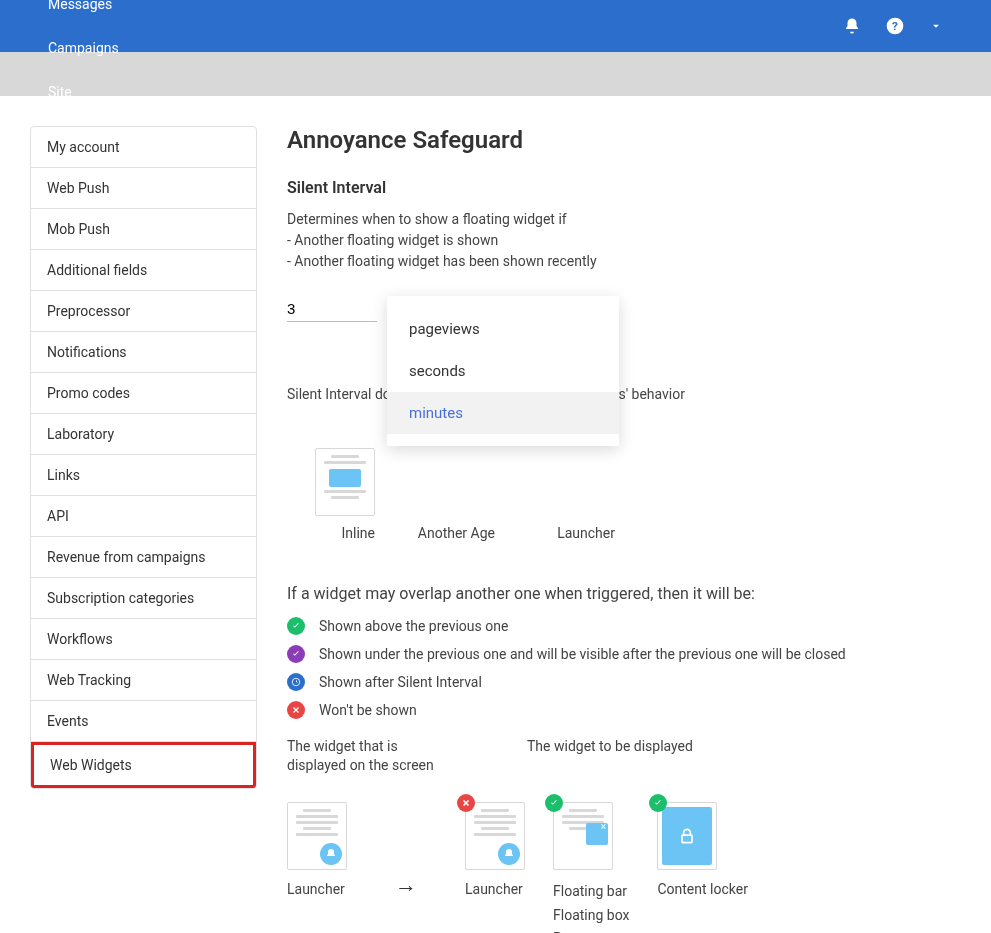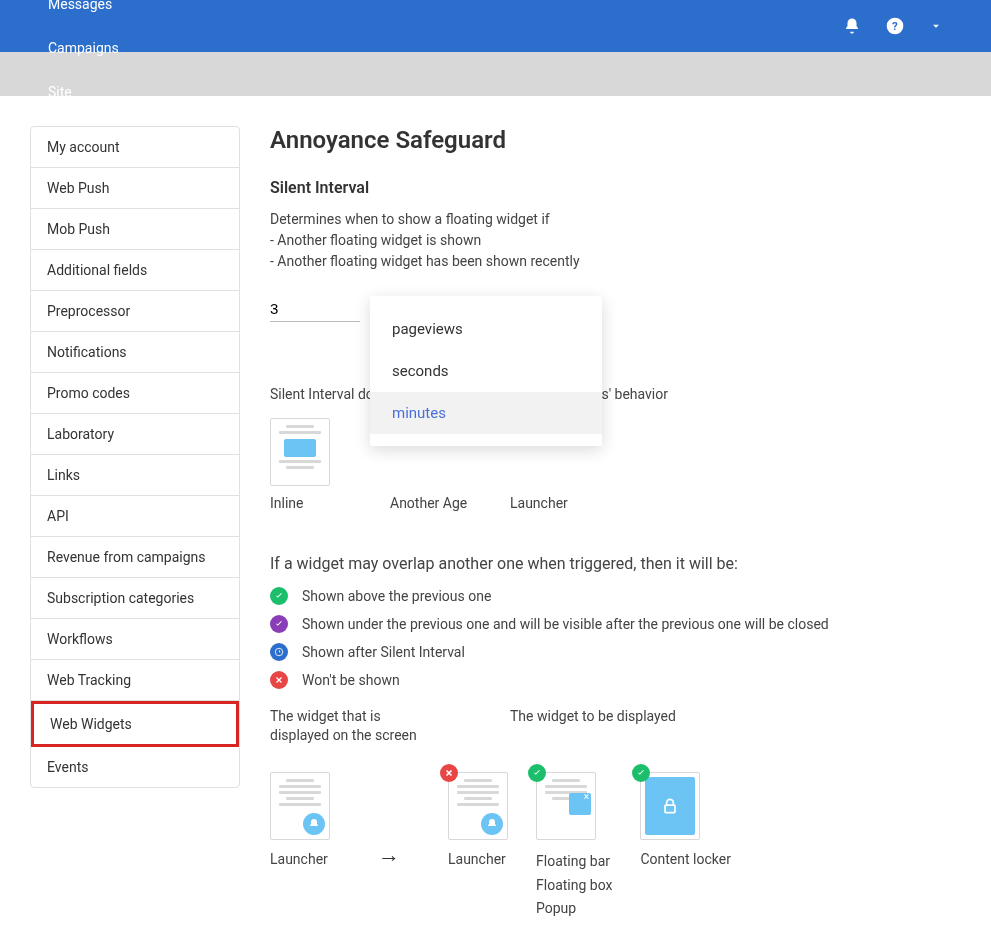--- a/index.html
+++ b/index.html
@@ -4,38 +4,38 @@
 <style>
 * { box-sizing: border-box; margin: 0; padding: 0; }
 body { font-family: -apple-system, BlinkMacSystemFont, "Segoe UI", Roboto, Arial, sans-serif; font-size: 14px; color: #333; background: #fff; }
 .topnav { background: #2c6ecb; height: 52px; display: flex; align-items: center; padding: 0 48px; }
 .topnav-items { display: flex; gap: 28px; flex-direction: column; }
 .topnav-item { color: #fff; font-size: 14px; cursor: pointer; }
 .topnav-right { margin-left: auto; display: flex; align-items: center; gap: 24px; }
 .topnav-icon { color: #fff; cursor: pointer; display: flex; align-items: center; }
 .subbar { background: #d8d8d8; height: 44px; }
 .layout { display: flex; padding: 30px; gap: 30px; align-items: flex-start; }
-.sidebar { width: 210px; border: 1px solid #e0e0e0; border-radius: 4px; overflow: hidden; flex-shrink: 0; }
+.sidebar { width: 227px; border: 1px solid #e0e0e0; border-radius: 4px; overflow: hidden; flex-shrink: 0; }
 .sidebar-item { padding: 12px 16px; border-bottom: 1px solid #e0e0e0; font-size: 14px; color: #333; cursor: pointer; }
 .sidebar-item:last-child { border-bottom: none; }
 .sidebar-item.active { border: 3px solid #d92424; }
 .main { flex: 1; position: relative; }
 h1 { font-size: 24px; font-weight: 600; margin-bottom: 24px; }
 h2 { font-size: 16px; font-weight: 600; margin-bottom: 12px; }
 .desc { font-size: 14px; color: #444; line-height: 1.5; margin-bottom: 24px; }
 .interval-row { display: flex; align-items: center; gap: 8px; margin-bottom: 28px; position: relative; }
 .interval-input { width: 90px; border: none; border-bottom: 1px solid #bbb; font-size: 15px; padding: 4px 0; background: transparent; }
 .interval-unit { font-size: 15px; margin-left: 8px; }
 .chevron-box { border: 3px solid #d92424; width: 26px; height: 26px; display: flex; align-items: center; justify-content: center; cursor: pointer; margin-left: -2px; }
 .dropdown { position: absolute; left: 100px; top: 0px; width: 232px; background: #fff; box-shadow: 0 4px 16px rgba(0,0,0,0.15); border-radius: 2px; z-index: 10; padding: 12px 0; }
 .dropdown-item { padding: 12px 22px; font-size: 15px; cursor: pointer; color: #333; }
 .dropdown-item.selected { background: #f2f2f2; color: #4a6fd8; }
 .affect-text { font-size: 14px; color: #444; margin-bottom: 16px; }
 .widget-row { display: flex; gap: 32px; margin-bottom: 40px; }
-.widget-col { display: flex; flex-direction: column; align-items: flex-start; gap: 8px; width: 88px; }
+.widget-col { display: flex; flex-direction: column; align-items: flex-end; gap: 8px; width: 88px; margin-top: 30px; }
 .widget-thumb { width: 60px; height: 68px; border: 1px solid #d8d8d8; border-radius: 2px; padding: 6px; display: flex; flex-direction: column; gap: 3px; position: relative; background: #fff; align-items:center; }
 .widget-thumb .line { height: 3px; background: #d8d8d8; border-radius: 1px; }
 .widget-thumb .line.short { width: 60%; }
 .widget-thumb .line.full { width: 90%; }
 .widget-thumb .inline-block { width: 70%; height: 18px; background: #6cc4f5; border-radius: 2px; margin-top: 2px; }
 .widget-thumb .launcher-circle { position: absolute; right: 4px; bottom: 4px; width: 22px; height: 22px; border-radius: 50%; background: #6cc4f5; display: flex; align-items: center; justify-content: center; }
 .widget-thumb .locker-fill { position: absolute; inset: 4px; background: #6cc4f5; display: flex; align-items: center; justify-content: center; border-radius: 2px; }
 .widget-thumb .fbar { position: absolute; right: 4px; top: 20px; width: 22px; height: 22px; background: #6cc4f5; border-radius: 2px; }
 .widget-thumb .fbar::after { content: "×"; position: absolute; right: 2px; top: -2px; font-size: 10px; color: #fff; }
 .widget-label { font-size: 14px; color: #444; line-height: 1.4; }
@@ -100,22 +100,22 @@
     <div class="sidebar-item">Preprocessor</div>
     <div class="sidebar-item">Notifications</div>
     <div class="sidebar-item">Promo codes</div>
     <div class="sidebar-item">Laboratory</div>
     <div class="sidebar-item">Links</div>
     <div class="sidebar-item">API</div>
     <div class="sidebar-item">Revenue from campaigns</div>
     <div class="sidebar-item">Subscription categories</div>
     <div class="sidebar-item">Workflows</div>
     <div class="sidebar-item">Web Tracking</div>
+    <div class="sidebar-item">Events</div>
     <div class="sidebar-item active">Web Widgets</div>
-    <div class="sidebar-item">Events</div>
   </div>
 
   <div class="main">
     <h1>Annoyance Safeguard</h1>
     <h2>Silent Interval</h2>
     <div class="desc">
       <div>Determines when to show a floating widget if</div>
       <div>- Another floating widget is shown</div>
       <div>- Another floating widget has been shown recently</div>
     </div>

